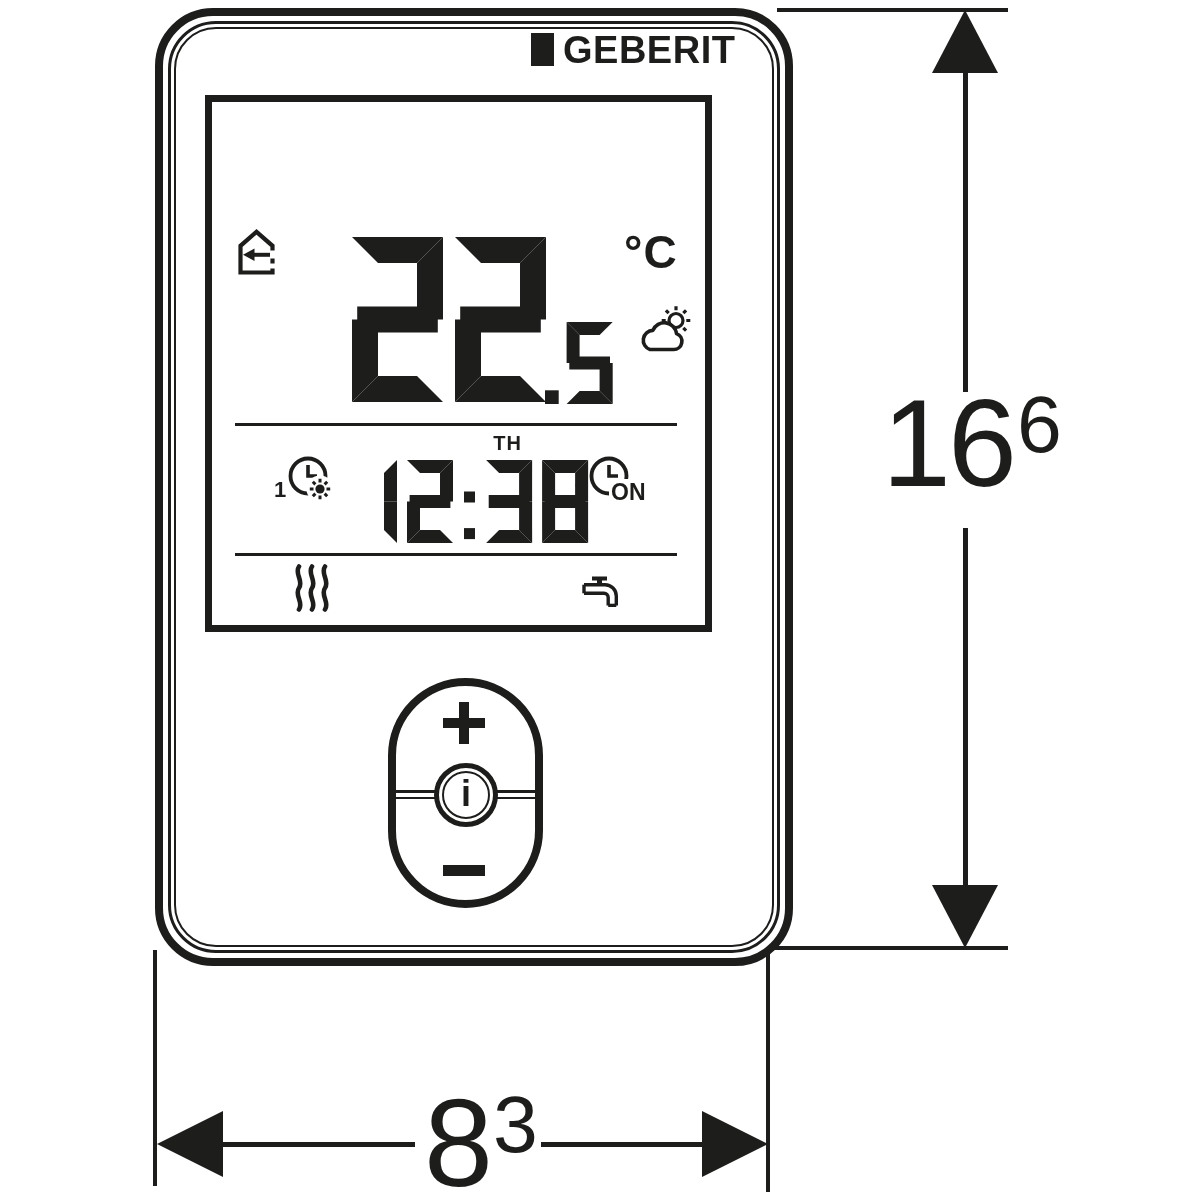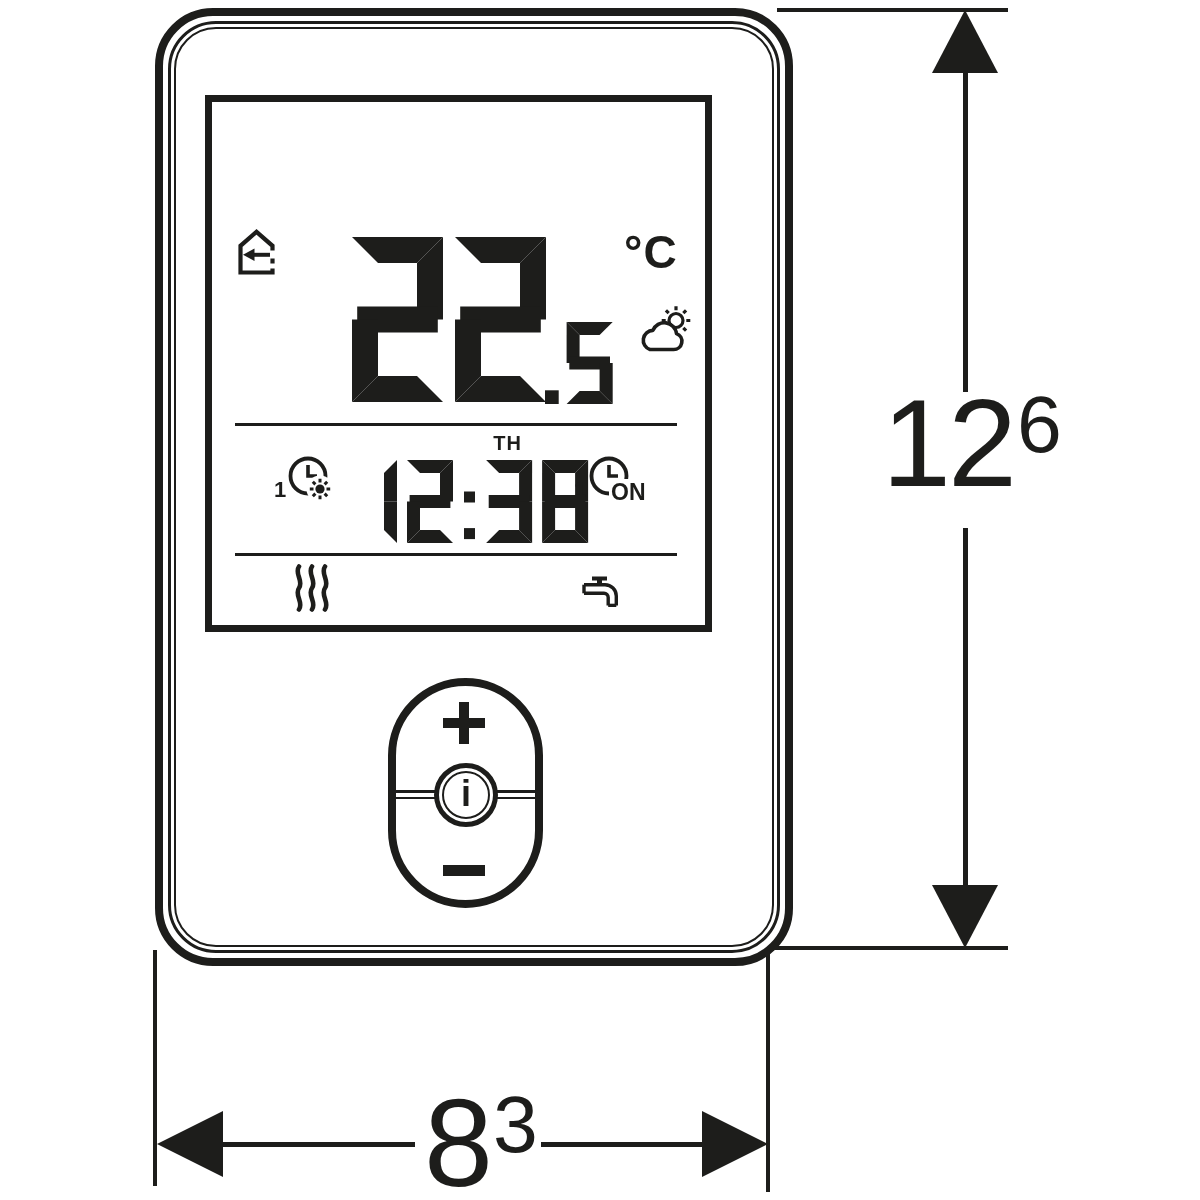--- a/index.html
+++ b/index.html
@@ -68,20 +68,24 @@
 </style>
 </head>
 <body>
 
 <div class="canvas">
 
   <div class="device">
     <div class="frame1"></div>
     <div class="frame2"></div>
 
+    <div class="logo">
+      <span class="logo-square"></span>
+      <span class="logo-text">GEBERIT</span>
+    </div>
 
     <div class="display">
 
       <svg class="abs icon" style="left:26px;top:127px" width="37" height="46" viewBox="0 0 37 46">
         <path class="st" stroke-width="4.2" d="M34.5,21.5 V16.8 L18.5,2.8 L2.5,16.8 V43.5 H34.5 V39.5"></path>
         <path class="st" stroke-width="4.2" d="M34.5,29.5 V34.5"></path>
         <path class="st" stroke-width="4" d="M32,25.8 H14"></path>
         <polygon class="fl" points="5,25.8 16.5,19.5 16.5,32.1"></polygon>
       </svg>
 
@@ -210,21 +214,21 @@
   <div class="abs ink ext-top"></div>
   <div class="abs ink ext-bottom"></div>
   <div class="abs ink ext-left"></div>
   <div class="abs ink ext-right"></div>
 
   <div class="abs ink vdim-a"></div>
   <div class="abs ink vdim-b"></div>
   <div class="tri arr-up"></div>
   <div class="tri arr-down"></div>
   <div class="dim-label dim-v">
-    <span>12</span><span class="sup">6</span>
+    <span>16</span><span class="sup">6</span>
   </div>
 
   <div class="abs ink hdim-a"></div>
   <div class="abs ink hdim-b"></div>
   <div class="tri arr-left"></div>
   <div class="tri arr-right"></div>
   <div class="dim-label dim-h">
     <span>8</span><span class="sup">3</span>
   </div>
 

